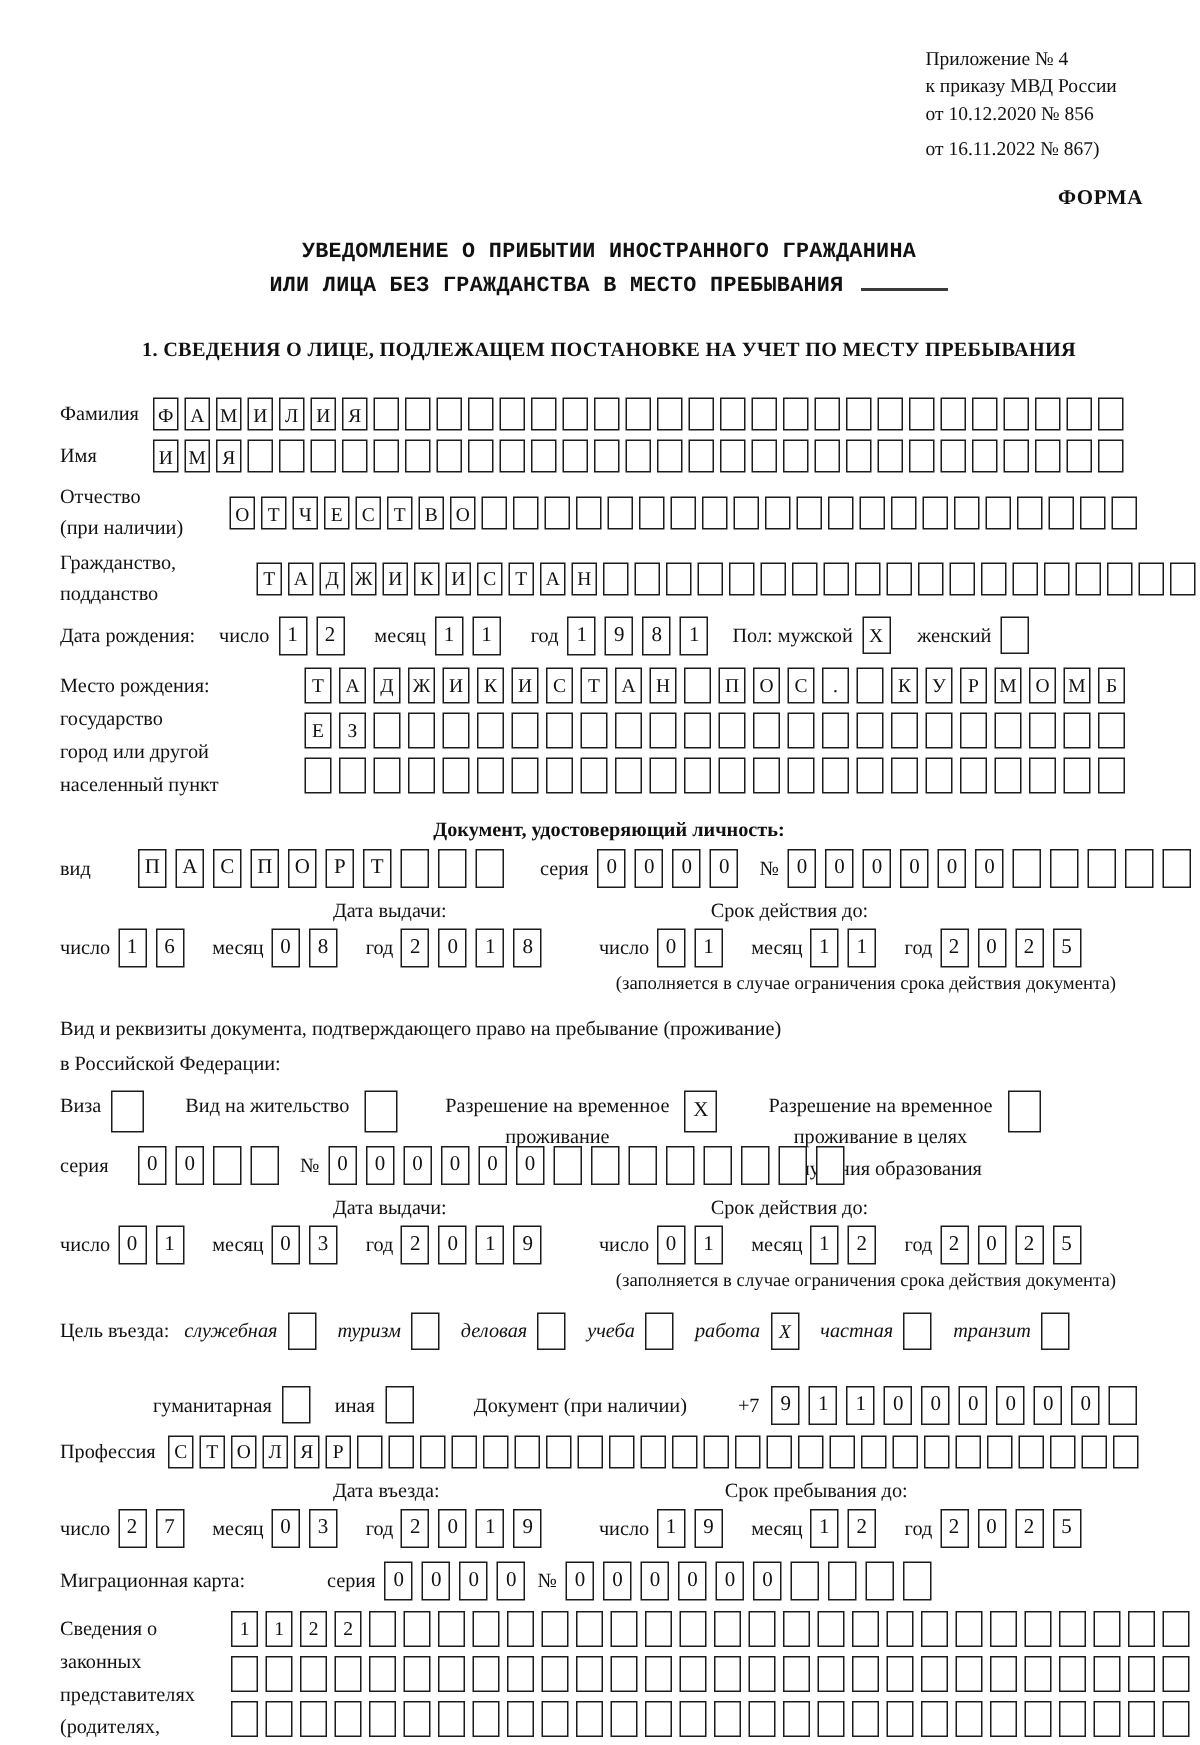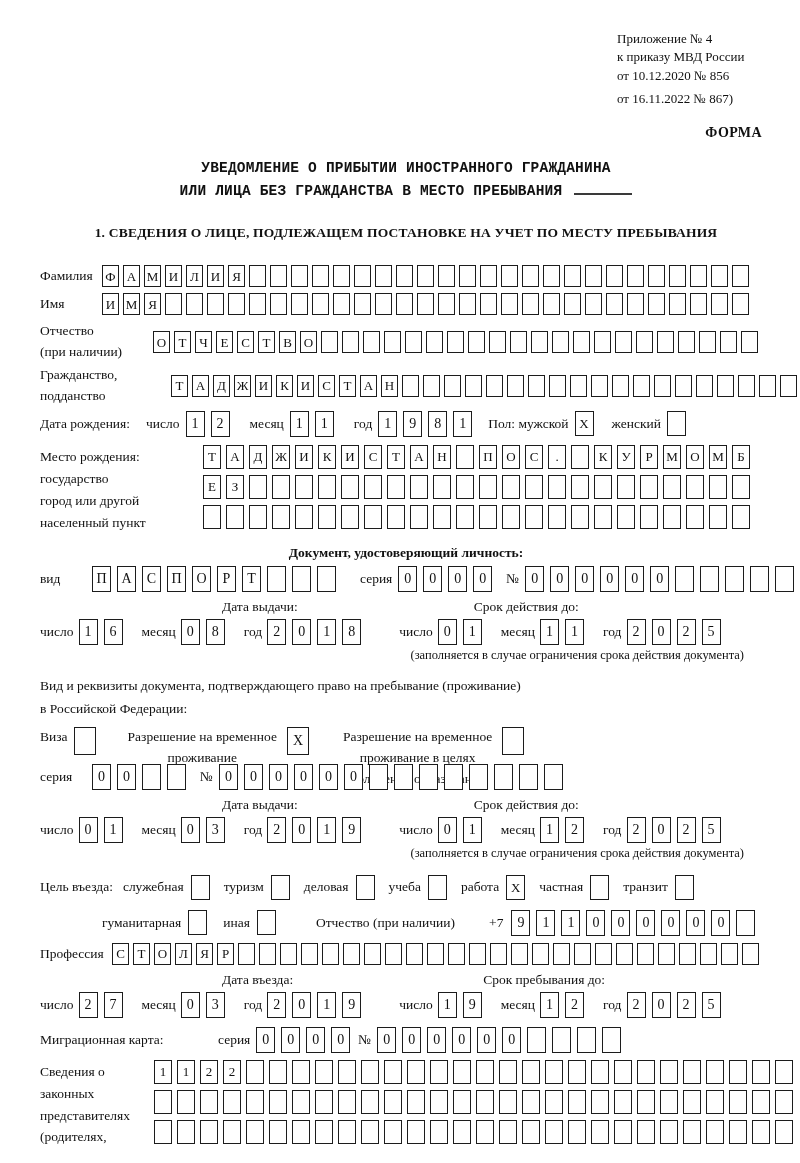--- a/index.html
+++ b/index.html
@@ -71,23 +71,23 @@
   .perm-row{display:flex;align-items:flex-start;margin-top:6px;font-size:13.5px;}
   .perm-item{display:flex;align-items:flex-start;}
   .perm-text{text-align:center;line-height:1.55;}
   .perm-item .permbox{margin-left:10px;}
   .gap24{margin-left:24px;}
   .gap28{margin-left:28px;}
   .gap30{margin-left:30px;}
 
   
   .purpose-row{display:flex;align-items:center;margin-top:14px;font-size:13.5px;flex-wrap:nowrap;}
-  .purpose-item{display:flex;align-items:center;margin-left:10px;}
+  .purpose-item{display:flex;align-items:center;margin-left:10px;font-style:italic;}
   .purpose-item .cb{margin-left:7px;}
-  .phone-row{display:flex;align-items:center;margin-top:10px;font-size:13.5px;}
+  .phone-row{display:flex;align-items:center;margin-top:24px;font-size:13.5px;}
   .phone-row .indent{margin-left:62px;}
   .phone-lbl{margin-left:36px;}
   .phone-prefix{margin-left:34px;margin-right:8px;}
 </style>
 </head>
 <body>
 
 <div class="page">
 
   <div class="header-block">
@@ -471,20 +471,26 @@
     <div>в Российской Федерации:</div>
   </div>
 
   <div class="perm-row">
     <span class="perm-item">
       <span class="perm-text">Виза</span>
       <span class="cells permbox" style="margin-left:6px;">
           <span class="cell"></span>
         </span>
     </span>
+    <span class="perm-item gap24">
+      <span class="perm-text">Вид на жительство</span>
+      <span class="cells permbox">
+          <span class="cell"></span>
+        </span>
+    </span>
     <span class="perm-item gap28">
       <span class="perm-text">
         <span style="display:block;">Разрешение на временное</span>
         <span style="display:block;">проживание</span>
       </span>
       <span class="cells permbox">
           <span class="cell">X</span>
         </span>
     </span>
     <span class="perm-item gap30">
@@ -622,21 +628,21 @@
 
   <div class="phone-row">
     <span class="indent">гуманитарная</span>
     <span class="cells cb" style="margin-left:7px;">
         <span class="cell"></span>
       </span>
     <span style="margin-left:12px;">иная</span>
     <span class="cells cb" style="margin-left:7px;">
         <span class="cell"></span>
       </span>
-    <span class="phone-lbl">Отчество (при наличии)</span>
+    <span class="phone-lbl">Документ (при наличии)</span>
     <span class="phone-prefix">+7</span>
     <span class="cells big">
         <span class="cell">9</span>
         <span class="cell">1</span>
         <span class="cell">1</span>
         <span class="cell">0</span>
         <span class="cell">0</span>
         <span class="cell">0</span>
         <span class="cell">0</span>
         <span class="cell">0</span>

